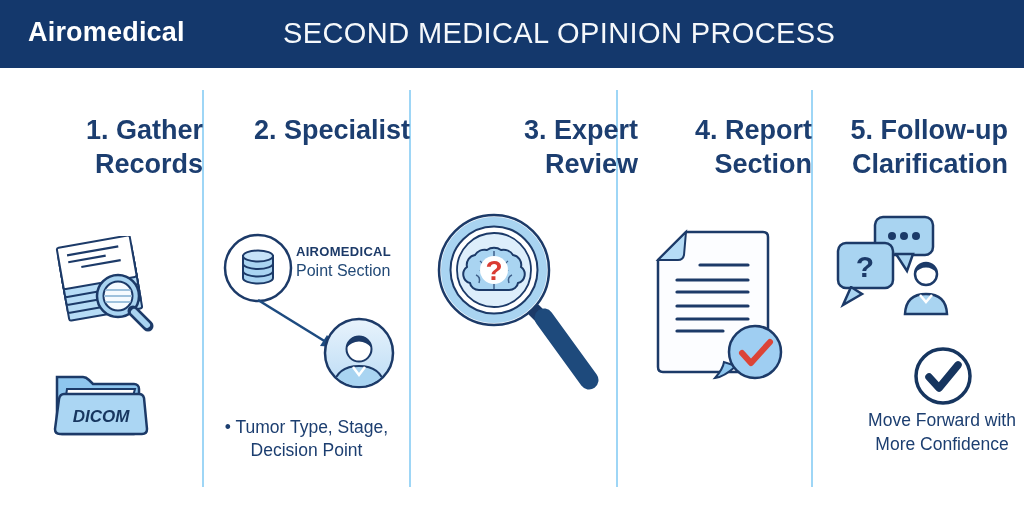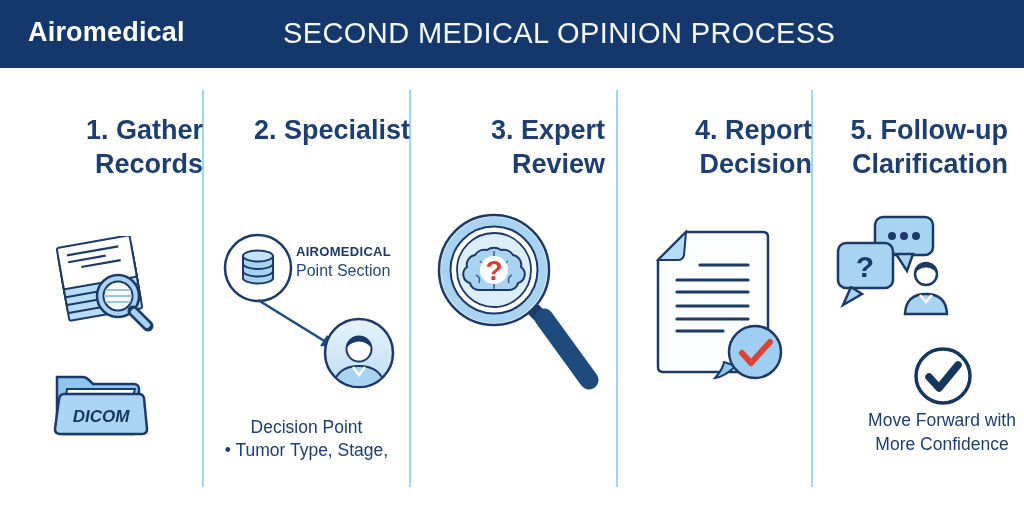--- a/index.html
+++ b/index.html
@@ -34,27 +34,27 @@
   <div class="divider" style="left:616px"></div>
   <div class="divider" style="left:811px"></div>
 
   <div class="step-h" style="left:0;width:203px">
     <div>1. Gather</div>
     <div>Records</div>
   </div>
   <div class="step-h" style="left:203px;width:207px">
     <div>2. Specialist</div>
   </div>
-  <div class="step-h" style="left:398px;width:207px">
+  <div class="step-h" style="left:431px;width:207px">
     <div>3. Expert</div>
     <div>Review</div>
   </div>
   <div class="step-h" style="left:617px;width:195px">
     <div>4. Report</div>
-    <div>Decision</div>
+    <div>Section</div>
   </div>
   <div class="step-h" style="left:812px;width:196px">
     <div>5. Follow-up</div>
     <div>Clarification</div>
   </div>
 
   <svg class="icon" style="left:50px;top:236px" width="108" height="96" viewBox="0 0 108 96">
     <g transform="rotate(-10 50 45)">
       <rect x="13" y="37" width="74" height="42" rx="2" fill="#b6dcf6" stroke="#1c3a68" stroke-width="2"></rect>
       <rect x="13" y="29" width="74" height="42" rx="2" fill="#b6dcf6" stroke="#1c3a68" stroke-width="2"></rect>
@@ -117,22 +117,22 @@
     <circle cx="37" cy="37" r="34" fill="url(#avbg)" stroke="#1c3a68" stroke-width="2.5"></circle>
     <g clip-path="url(#avclip)">
       <path d="M10,76 q2,-26 27,-26 q25,0 27,26 z" fill="#a9d4f1" stroke="#1c3a68" stroke-width="2"></path>
       <path d="M31,51 l6,8 l6,-8" fill="none" stroke="#ffffff" stroke-width="2.5"></path>
     </g>
     <circle cx="37" cy="33" r="12.5" fill="#ffffff" stroke="#1c3a68" stroke-width="2"></circle>
     <path d="M24.5,32 q1.5,-12 12.5,-12 q11,0 12.5,12 q-5,-6.5 -12.5,-6.5 q-7.5,0 -12.5,6.5 z" fill="#1c3a68"></path>
   </svg>
 
   <div class="bullet">
+    <div>• Tumor Type, Stage,</div>
     <div>Decision Point</div>
-    <div>• Tumor Type, Stage,</div>
   </div>
 
   <svg class="icon" style="left:430px;top:208px" width="172" height="186" viewBox="0 0 172 186">
     <line x1="104" y1="102" x2="116" y2="114" stroke="#1c3a68" stroke-width="14" stroke-linecap="round"></line>
     <line x1="114" y1="110" x2="159" y2="172" stroke="#1e4a7c" stroke-width="19" stroke-linecap="round"></line>
     <circle cx="64" cy="62" r="55" fill="#f2f8fd" stroke="#1c3a68" stroke-width="2.5"></circle>
     <circle cx="64" cy="62" r="48.5" fill="none" stroke="#a9d4f1" stroke-width="9"></circle>
     <circle cx="64" cy="62" r="43.5" fill="#ffffff" stroke="#1c3a68" stroke-width="2"></circle>
     <circle cx="64" cy="62" r="37" fill="#ddeefb" stroke="#1c3a68" stroke-width="1.8"></circle>
     <path d="M40,75 a9,9 0 0 1 -3,-16 a10,10 0 0 1 8,-12 a11,10 0 0 1 12,-5 a11,10 0 0 1 14,0

